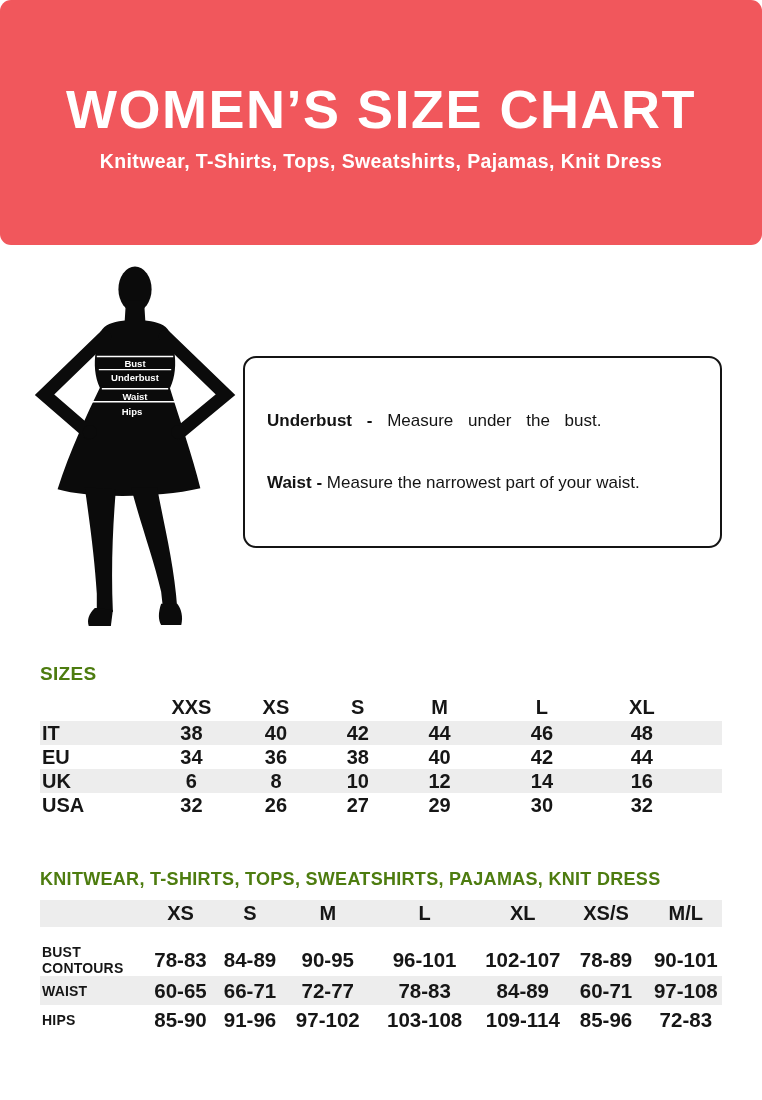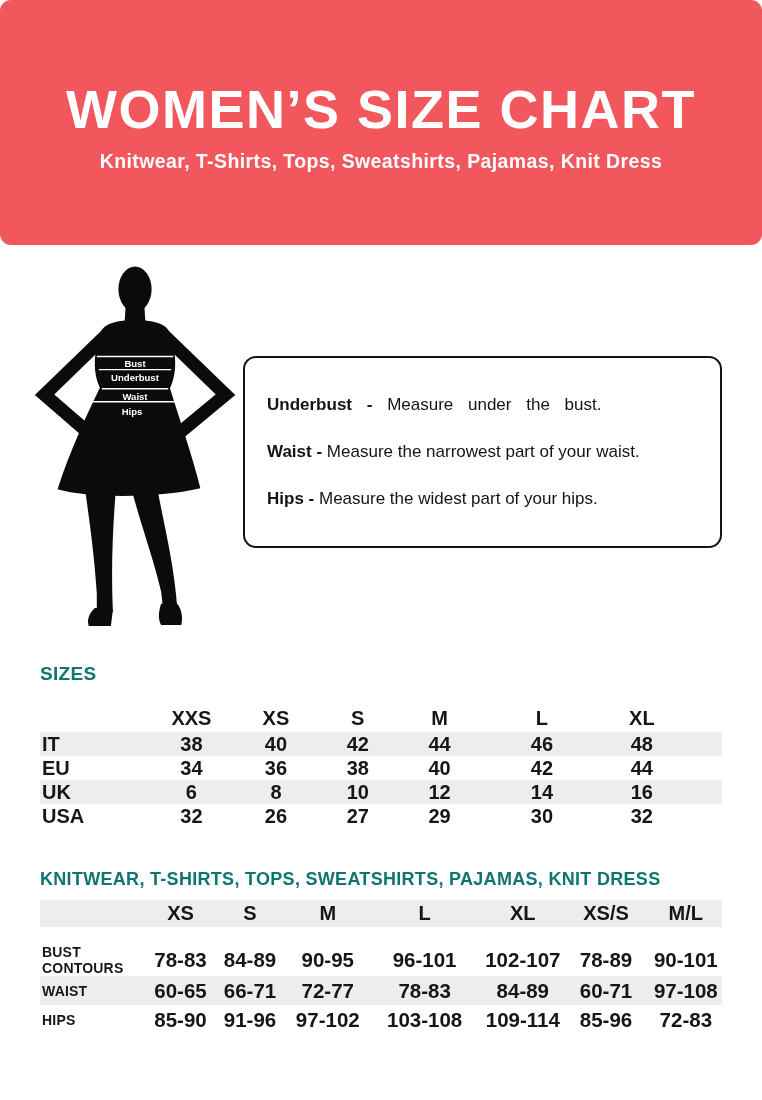--- a/index.html
+++ b/index.html
@@ -38,24 +38,24 @@
     display:flex;flex-direction:column;justify-content:space-evenly;
     padding:10px 22px;
   }
   .inst{font-size:17px;color:#141414;white-space:nowrap;}
   .inst b{font-weight:bold;}
   .instructions .inst:first-child{word-spacing:10px;white-space:normal;}
   
   .tbl-section{position:absolute;left:40px;width:682px;}
   .sizes-section{top:663px;}
   .meas-section{top:869px;}
-  .tbl-title{font-size:18px;font-weight:bold;letter-spacing:.3px;color:#0f766e;}
+  .tbl-title{font-size:18px;font-weight:bold;letter-spacing:.3px;color:#4d7c0f;}
   .sizes-section .tbl-title{font-size:19px;}
   table{width:100%;border-collapse:collapse;table-layout:fixed;}
-  .sizes-section table{margin-top:20px;}
+  .sizes-section table{margin-top:9px;}
   .meas-section table{margin-top:10px;}
   th,td{
     font-weight:bold;color:var(--ink);text-align:center;padding:0;
     vertical-align:middle;overflow:hidden;
   }
   th:first-child,td:first-child{text-align:left;padding-left:2px;}
   tr.stripe{background:var(--stripe);}
   .sizes-section th{height:27px;font-size:20px;}
   .sizes-section td{height:24px;font-size:20px;}
   .meas-section thead th{height:27px;font-size:20px;}
@@ -112,21 +112,20 @@
       <text x="106" y="122">Underbust</text>
       <text x="106" y="141">Waist</text>
       <text x="103" y="156">Hips</text>
     </g>
   </svg>
 </div>
 
 <div class="instructions">
   <p class="inst"><b>Underbust</b> <b>-</b> <span>Measure under the bust.</span></p>
   <p class="inst"><b>Waist</b> <b>-</b> <span>Measure the narrowest part of your waist.</span></p>
-  <p class="inst"><b>Hips</b> <b>-</b> <span>Measure the widest part of your hips.</span></p>
 </div>
 
 <section class="tbl-section sizes-section">
   <h2 class="tbl-title">SIZES</h2>
   <table id="sizes-table">
     <colgroup>
       <col style="width:16%">
         <col style="width:12.4%">
         <col style="width:12.4%">
       <col style="width:11.6%">

